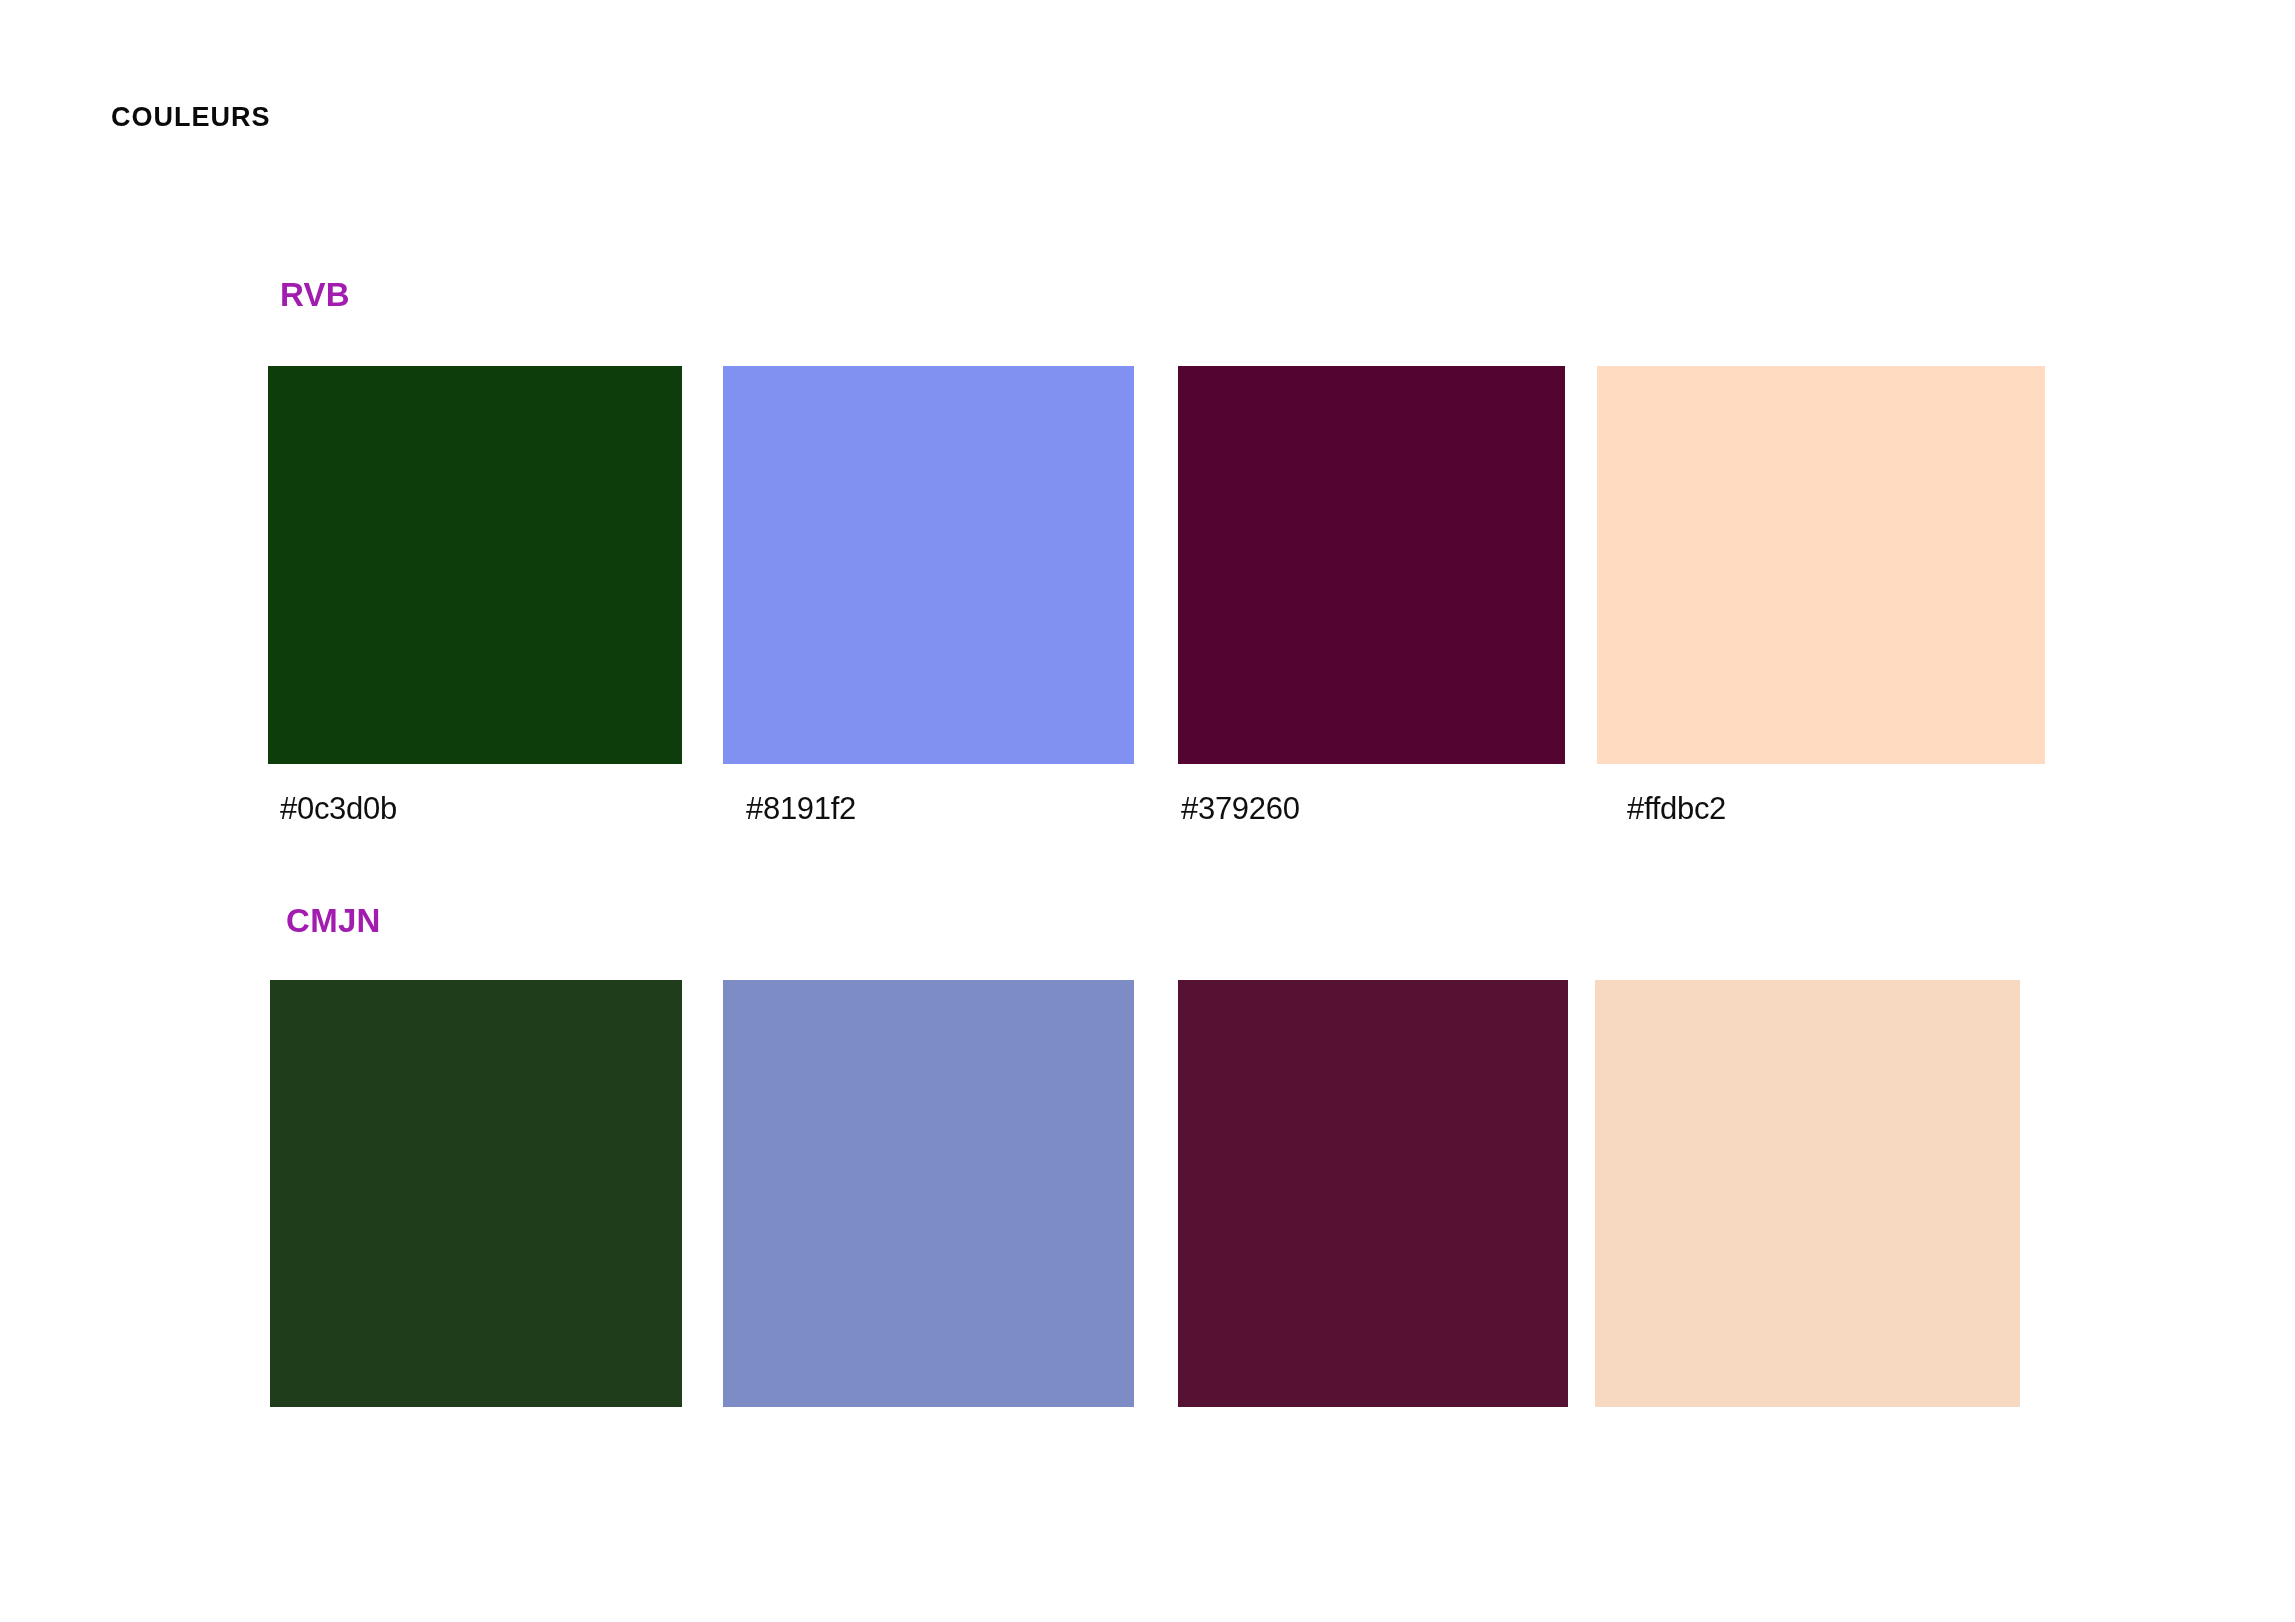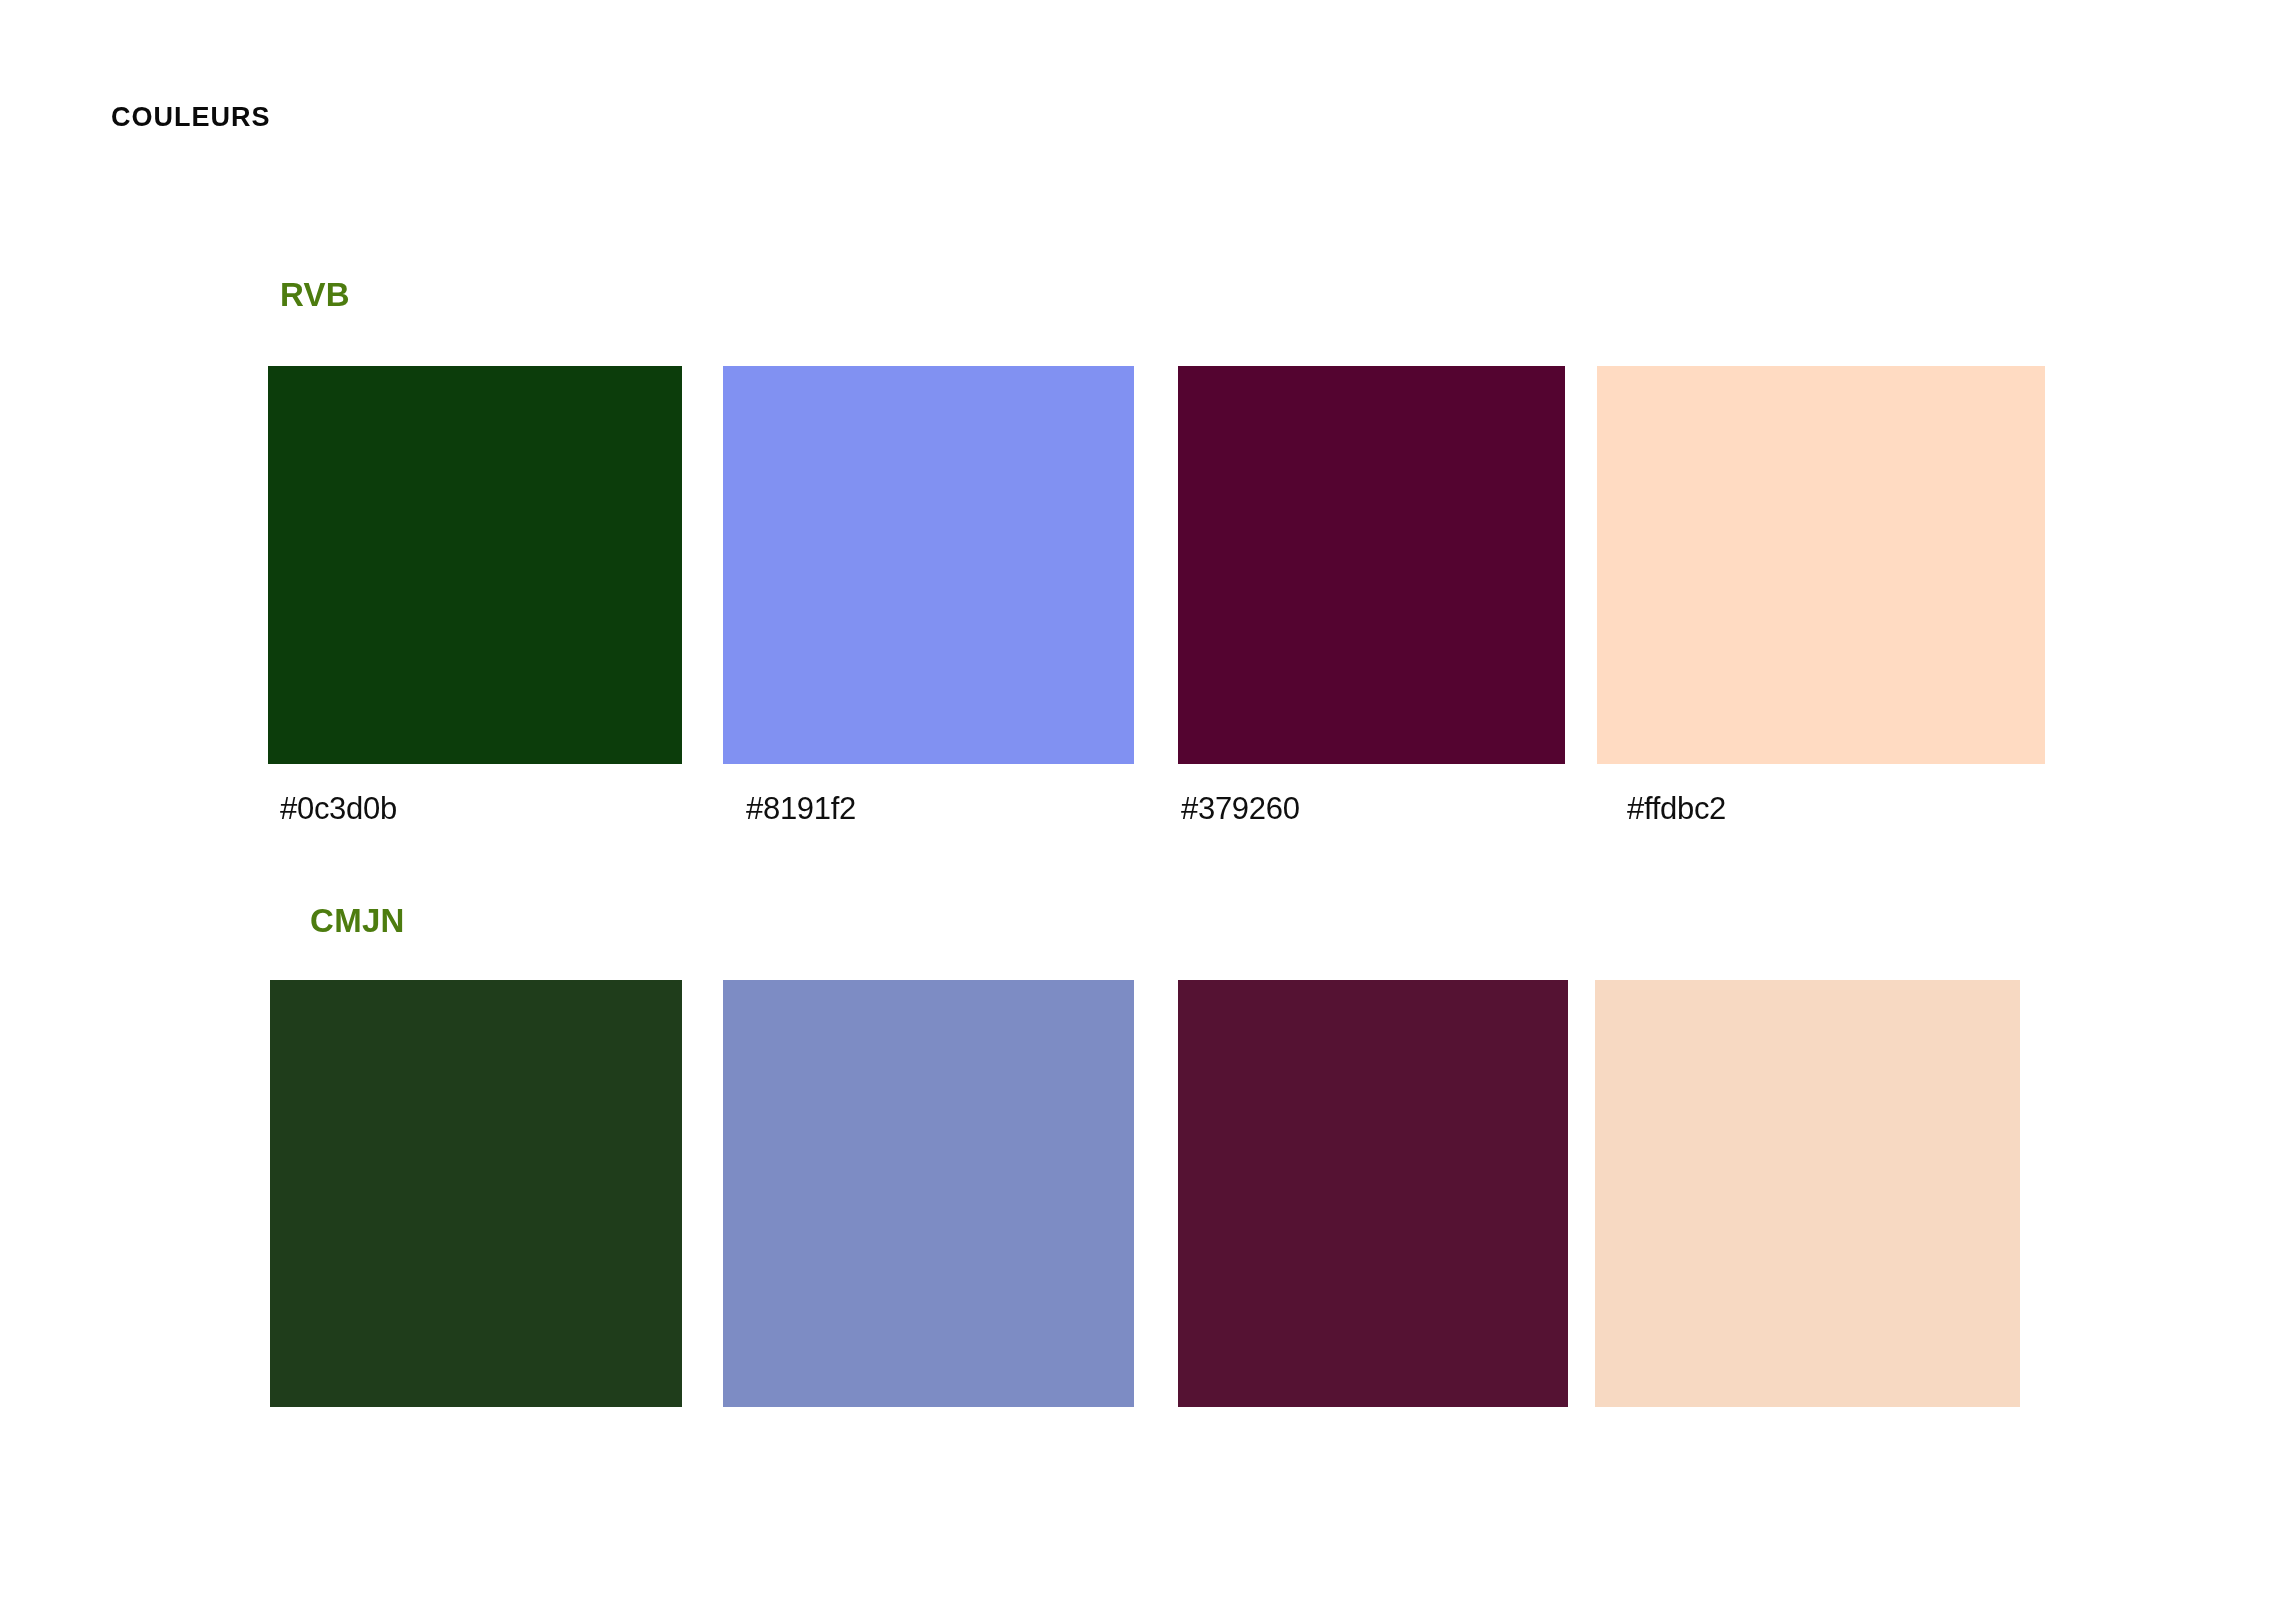--- a/index.html
+++ b/index.html
@@ -36,26 +36,26 @@
     line-height: 1.2;
     white-space: nowrap;
   }
 
   
   .group-label {
     position: absolute;
     font-size: 33px;
     font-weight: 600;
     letter-spacing: 0.3px;
-    color: #4d7c0f;
+    color: #a21caf;
     line-height: 1.2;
     white-space: nowrap;
   }
   .group-label.rvb  { left: 280px; top: 275px; }
-  .group-label.cmjn { left: 286px; top: 901px; margin-left: 24px; }
+  .group-label.cmjn { left: 286px; top: 901px; }
 
   
   .swatch-row {
     position: absolute;
     left: 0;
     top: 0;
     width: 100%;
   }
 
   .swatch {

